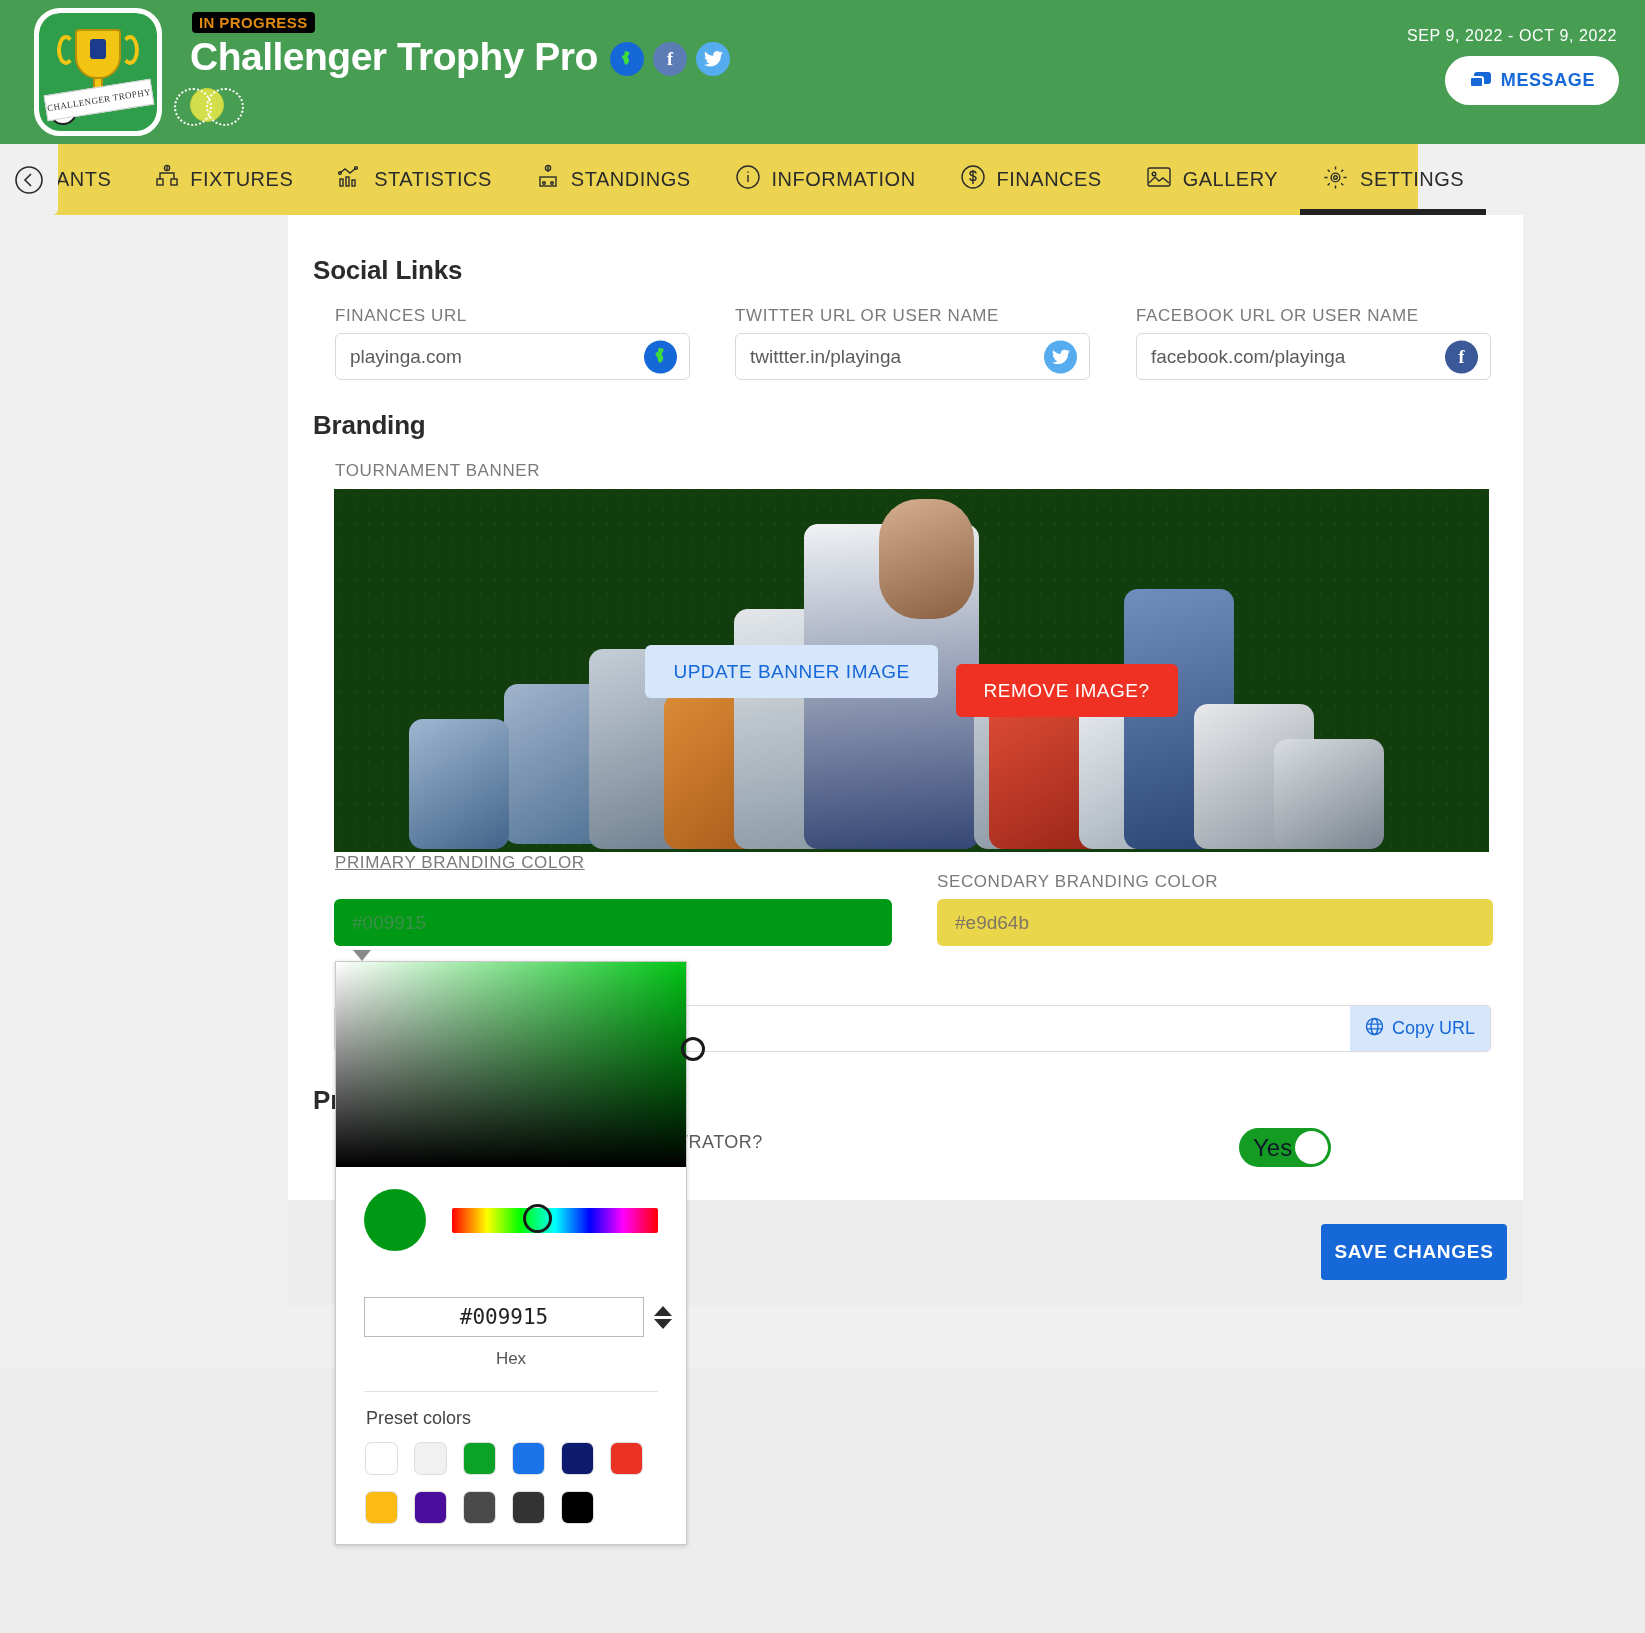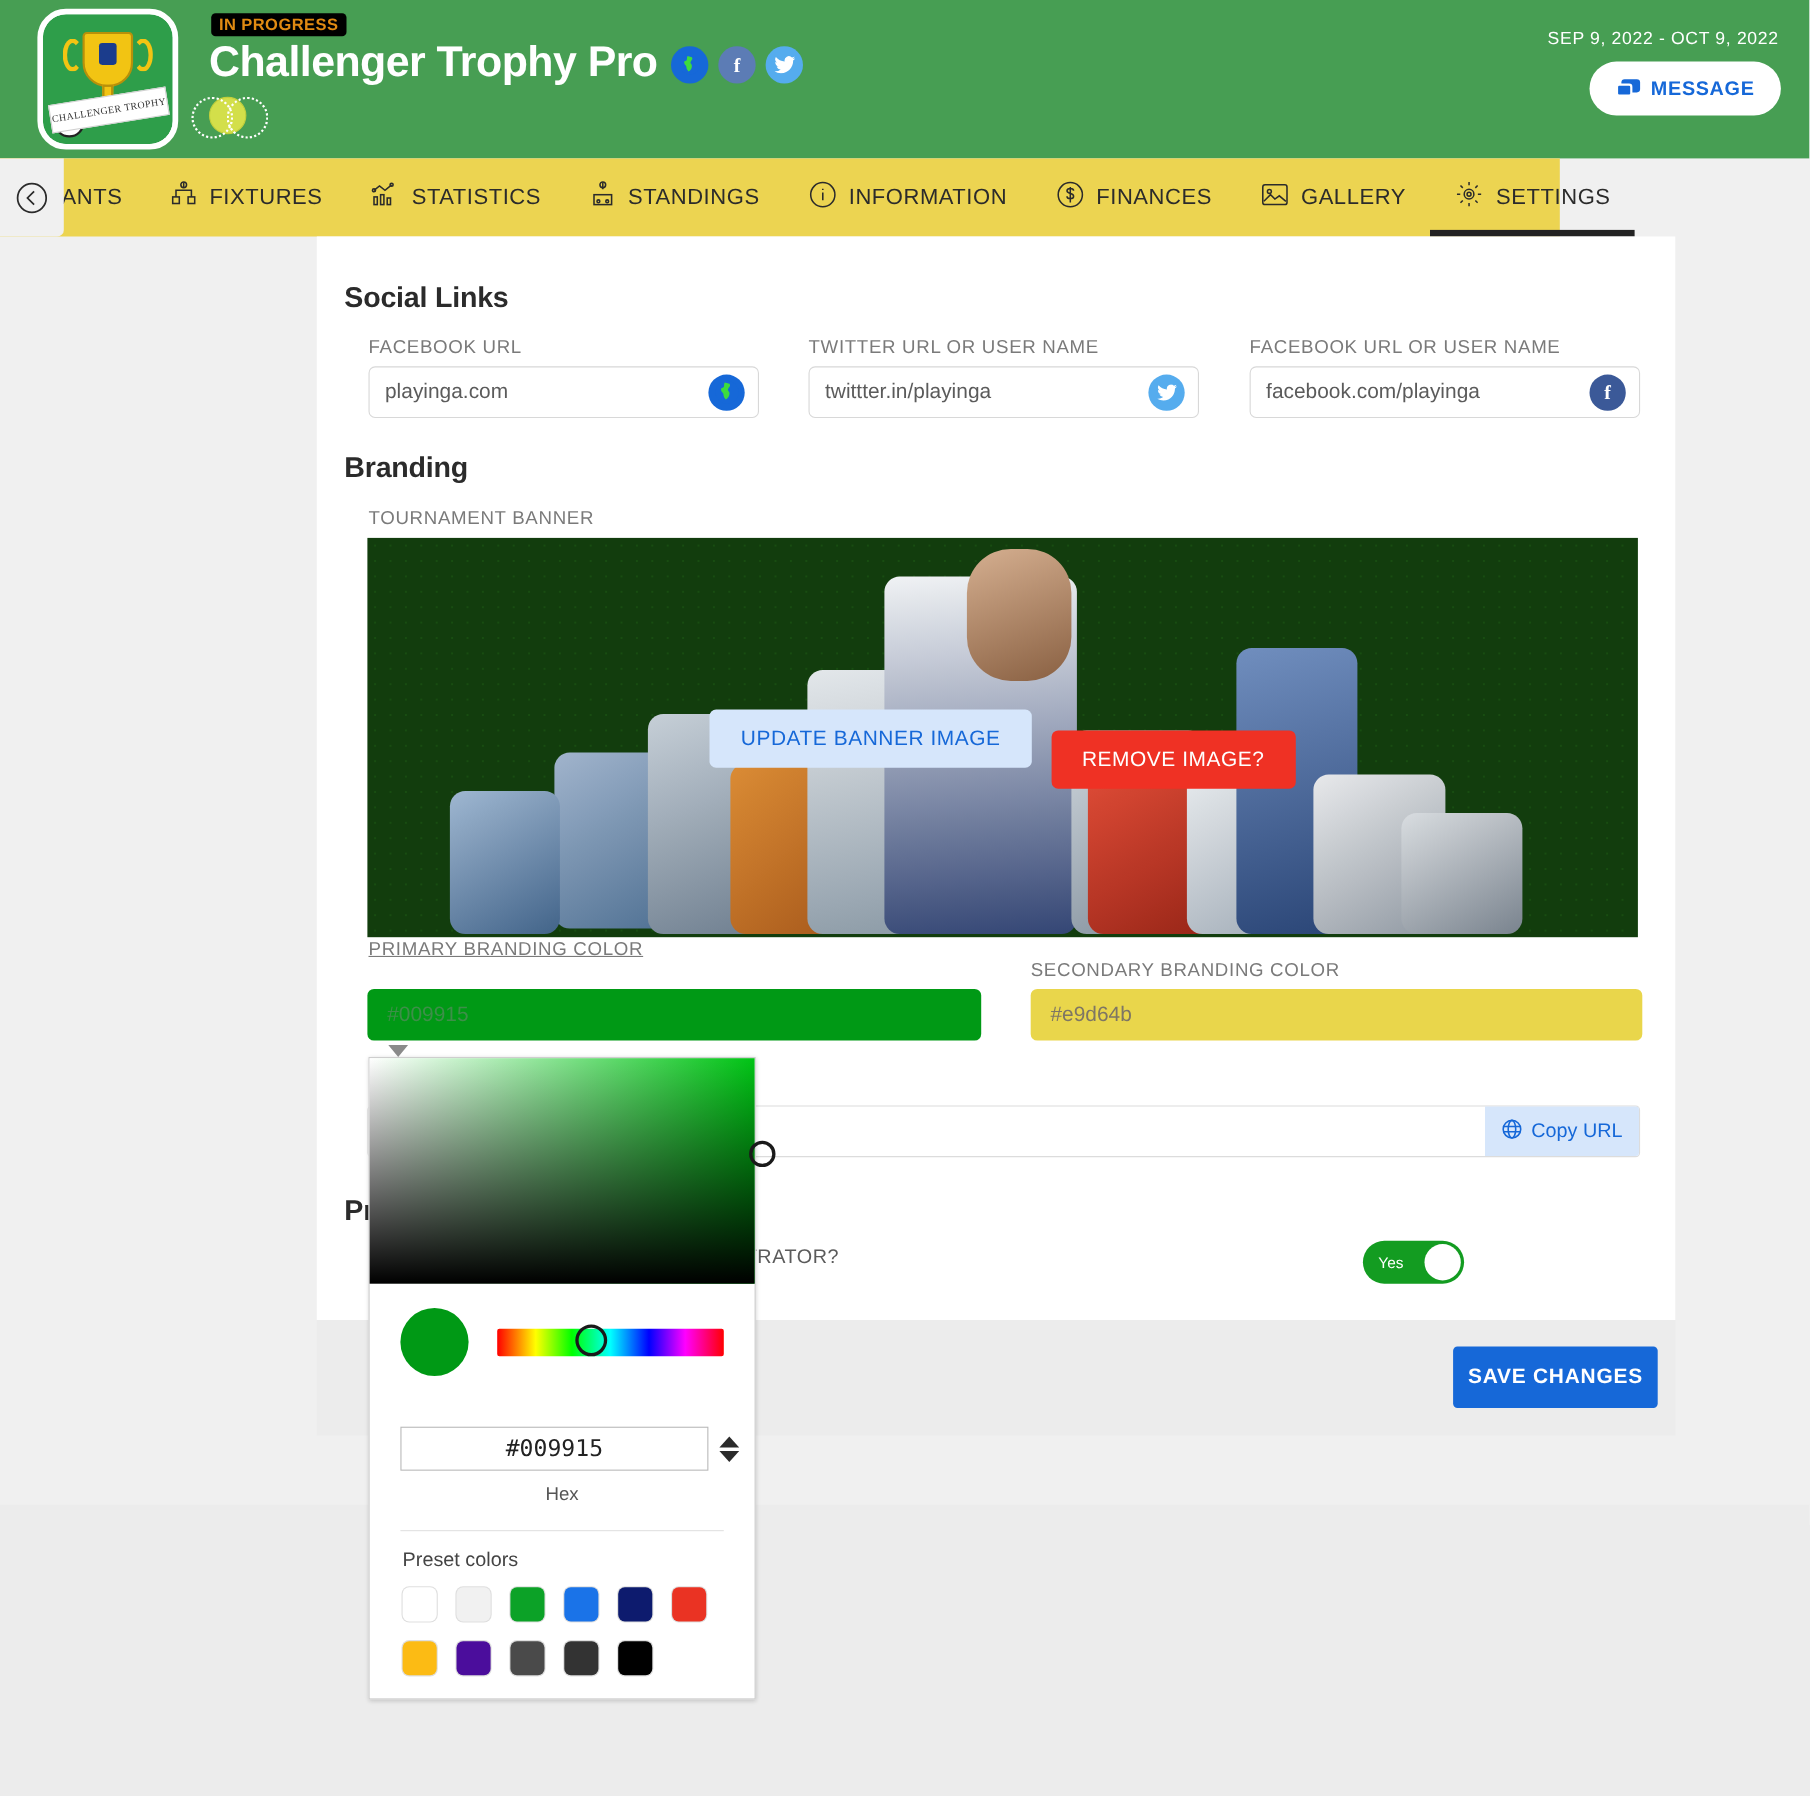--- a/index.html
+++ b/index.html
@@ -211,21 +211,21 @@
     width:140px; background:#d6e6fb; color:#1668d8; border:none;
     display:flex; align-items:center; justify-content:center; gap:8px;
     font-size:18px; cursor:pointer; border-radius:0 3px 3px 0;
   }
 
   .toggle {
     position:absolute; left:1239px; top:1128px; width:92px; height:39px;
     background:#139c21; border-radius:20px; display:flex; align-items:center;
     cursor:pointer;
   }
-  .toggle .lbl { color:#ffffff; font-size:14px; margin-left:14px;text-align:center; }
+  .toggle .lbl { color:#0f172a; font-size:24px; margin-left:14px;text-align:center; }
   .toggle .knob {
     position:absolute; right:3px; top:3px; width:33px; height:33px;
     border-radius:50%; background:#fff;
   }
   .privlabel { position:absolute; left:640px; top:1132px; font-size:18px;
     color:#5b5b5b; letter-spacing:.5px; }
 
   
   .picker {
     position:absolute; left:335px; top:961px; width:352px; height:584px;
@@ -411,21 +411,21 @@
   <svg viewBox="0 0 30 30" fill="none" stroke="#2b2b2b" stroke-width="1.6">
     <circle cx="15" cy="15" r="13"></circle>
       <path d="M17 9l-6 6 6 6"></path>
   </svg>
 </div>
 
 <div class="card"></div>
 
 <h2 class="section" style="left:313px; top:255px;">Social Links</h2>
 
-<div class="fieldlabel" style="left:335px; top:306px;">FACEBOOK URL</div>
+<div class="fieldlabel" style="left:335px; top:306px;">FINANCES URL</div>
 <div class="inputbox" style="left:335px; top:333px; width:355px;">
   <span>playinga.com</span>
   <span class="ico" style="background:#1668d8;">
     <svg width="22" height="22" viewBox="0 0 20 20">
         <circle cx="10" cy="10" r="9.5" fill="#1668d8"></circle>
         <path d="M8 2c-1 2 0 3-1 4s-2 0-2 2 2 2 2 4 1 3 2 4c2-1 3-3 3-5s-2-2-1-4 2-2 1-4z" fill="#3ddc3d"></path>
       </svg>
   </span>
 </div>
 

